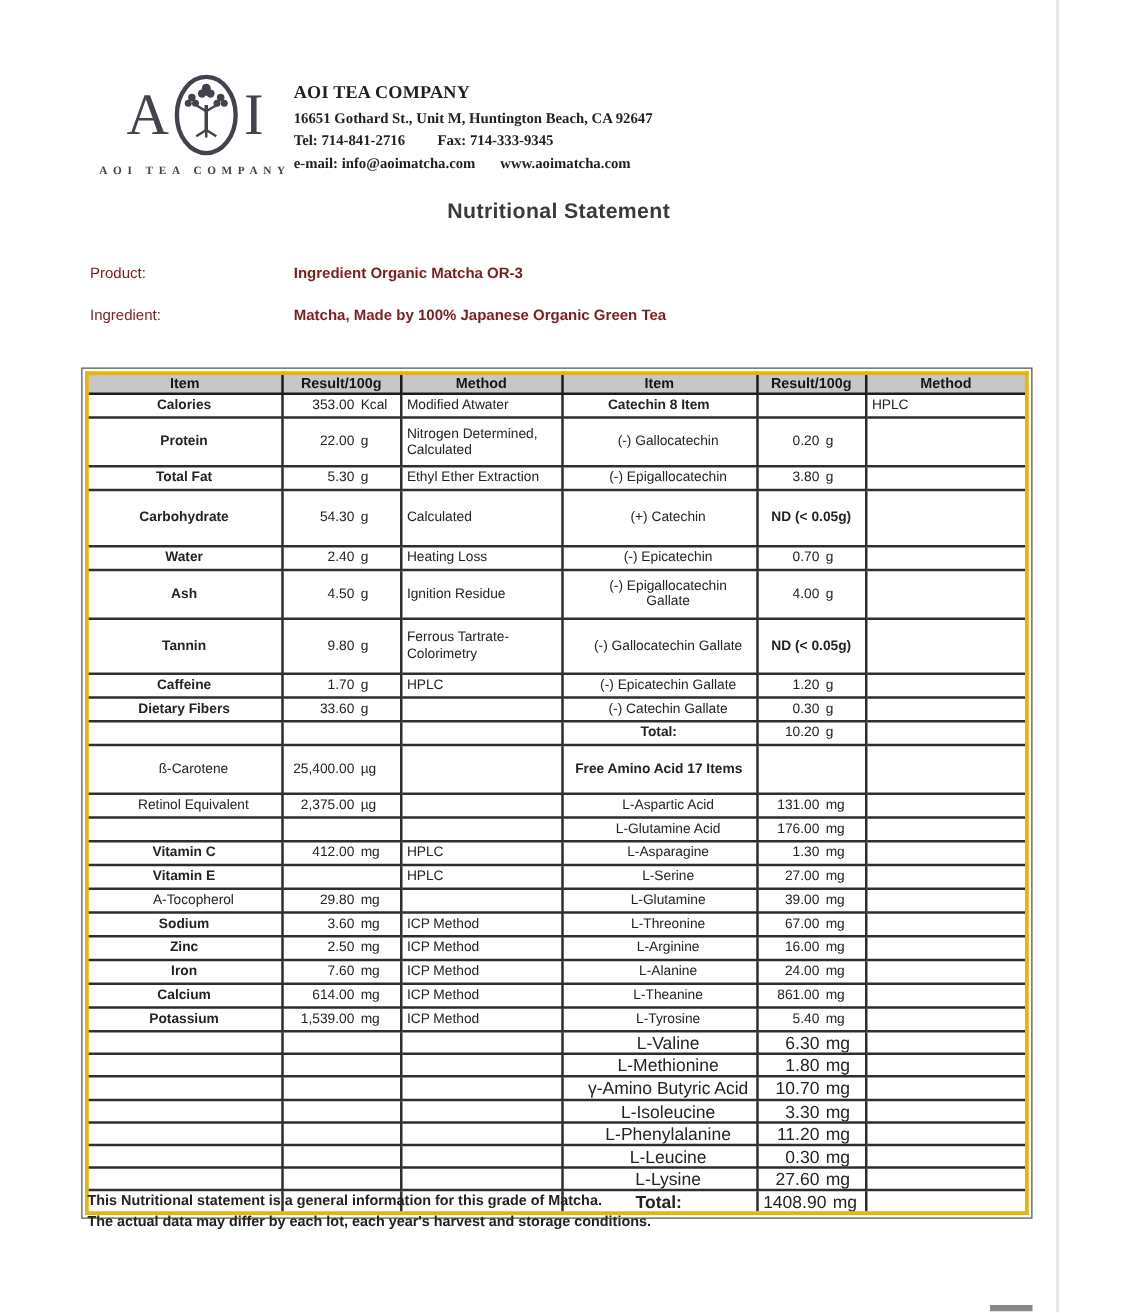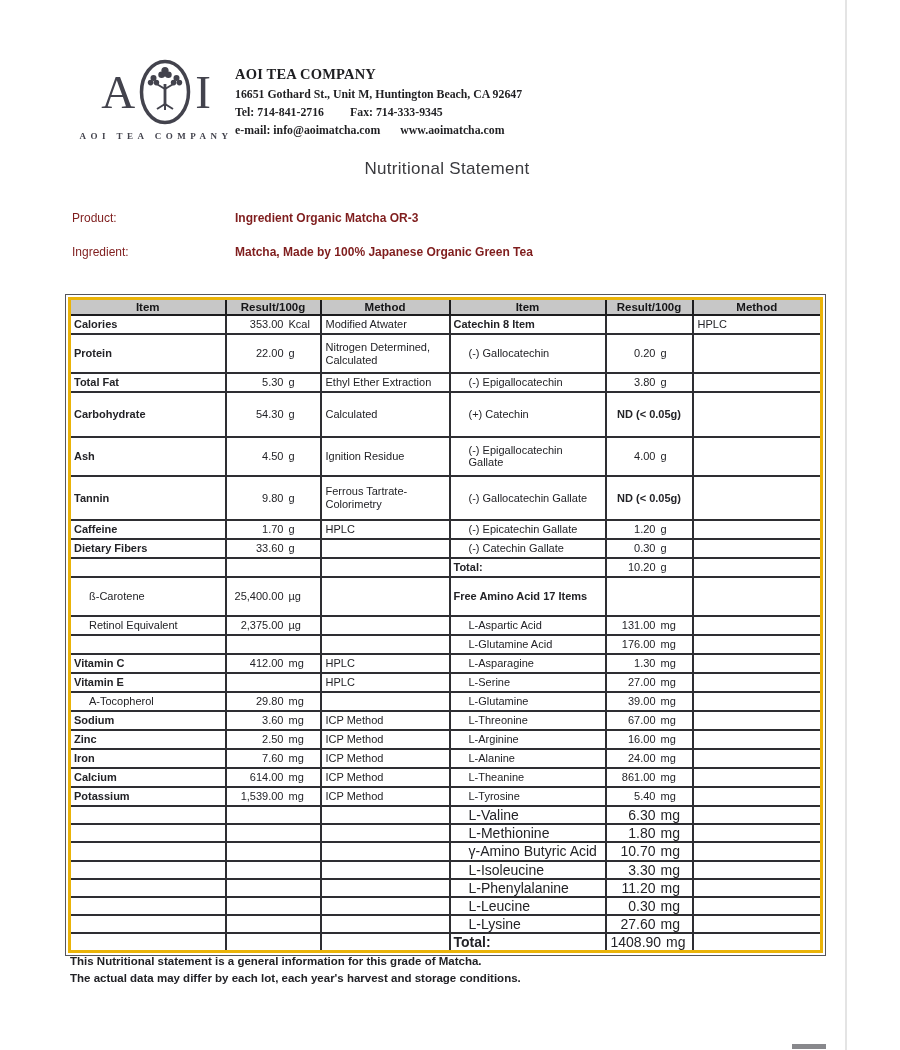--- a/index.html
+++ b/index.html
@@ -14,39 +14,39 @@
   .logo-caption{margin-top:5px;font-family:"Liberation Serif",serif;font-size:9px;letter-spacing:4.5px;font-weight:700;white-space:nowrap;color:#43434d;}
 
   
   .company{position:absolute;left:235px;top:66px;font-family:"Liberation Serif",serif;font-weight:700;color:#1f1f22;}
   .company-name{font-size:14.5px;margin-bottom:4px;letter-spacing:.2px;}
   .company-line{font-size:11.8px;margin-bottom:3px;}
   .sp-lg{display:inline-block;width:26px;}
   .sp-md{display:inline-block;width:20px;}
 
   
-  .title{position:absolute;left:0;top:159px;width:894px;text-align:center;font-size:17px;font-weight:400;color:#3a3a3e;letter-spacing:.3px;}
+  .title{position:absolute;left:0;top:159px;width:894px;text-align:center;font-size:17px;font-weight:700;color:#3a3a3e;letter-spacing:.3px;}
 
   
   .meta{position:absolute;left:72px;font-size:12px;color:#7f1d1d;}
   .meta-label{display:inline-block;width:163px;font-weight:400;}
   .meta-value{font-weight:700;}
   #meta-product{top:211px;}
   #meta-ingredient{top:245px;}
 
   
   table{position:absolute;left:68px;top:297px;width:752px;border-collapse:collapse;table-layout:fixed;
         border:3px solid #eab308;outline:1px solid #55555a;outline-offset:2px;font-size:11px;color:#232327;}
   th{background:#c7c7c7;border:2px solid #1c1c1e;font-weight:700;text-align:center;padding:1px 2px;font-size:11.5px;color:#161618;}
   td{border:2px solid #2e2e32;padding:1px 4px;vertical-align:middle;overflow:hidden;line-height:1.15;}
   tr.h-n{height:19px;}
   tr.h-t{height:39px;}
   tr.h-s{height:16px;}
   tr.h-s td{font-size:14px;padding-top:0;padding-bottom:0;}
-  td.item{padding-left:3px;}
+  td.item{padding-left:3px;text-align:center;}
   td.item.bold{font-weight:700;}
   td.item.indent{padding-left:18px;font-weight:400;}
   td.result .res-wrap{display:flex;align-items:center;}
   td.result .num{flex:1;text-align:right;white-space:nowrap;}
   td.result .unit{width:27px;text-align:left;padding-left:5px;white-space:nowrap;}
   td.result.center{text-align:center;white-space:nowrap;padding:15px 1px;font-weight:bold;}
   td.method{padding-left:4px;}
 
   
   .footer{position:absolute;left:70px;top:953px;font-size:11.5px;font-weight:700;color:#222226;line-height:1.5;}
@@ -181,20 +181,38 @@
             <div class="res-wrap">
               <span class="num">54.30</span>
               <span class="unit">g</span>
             </div>
           </td>
           <td class="method">Calculated</td>
           <td class="item indent">(+) Catechin</td>
           <td class="result center">ND (&lt; 0.05g)</td>
           <td class="method"></td>
         </tr>
+        <tr class="h-n">
+          <td class="item bold">Water</td>
+          <td class="result">
+            <div class="res-wrap">
+              <span class="num">2.40</span>
+              <span class="unit">g</span>
+            </div>
+          </td>
+          <td class="method">Heating Loss</td>
+          <td class="item indent">(-) Epicatechin</td>
+          <td class="result">
+            <div class="res-wrap">
+              <span class="num">0.70</span>
+              <span class="unit">g</span>
+            </div>
+          </td>
+          <td class="method"></td>
+        </tr>
         <tr class="h-t">
           <td class="item bold">Ash</td>
           <td class="result">
             <div class="res-wrap">
               <span class="num">4.50</span>
               <span class="unit">g</span>
             </div>
           </td>
           <td class="method">Ignition Residue</td>
           <td class="item indent">(-) Epigallocatechin Gallate</td>

